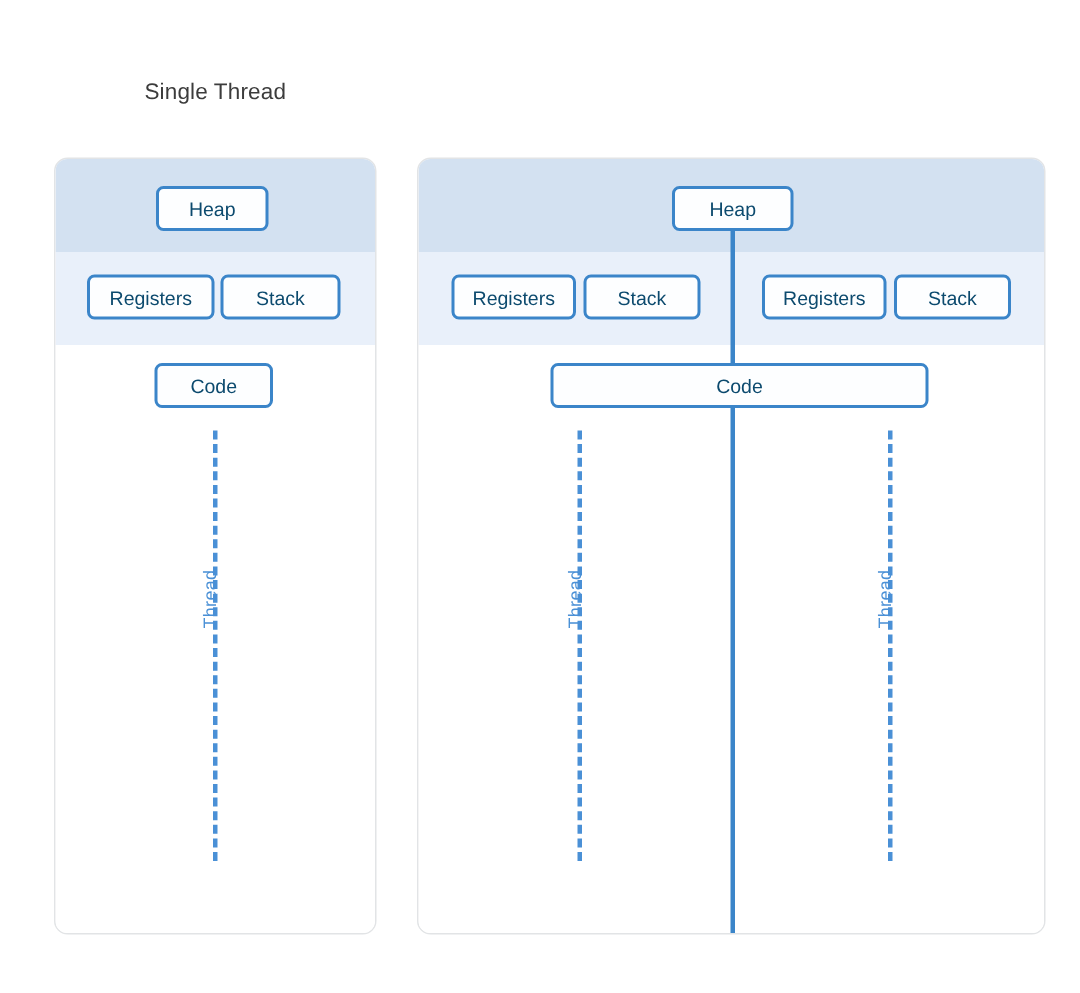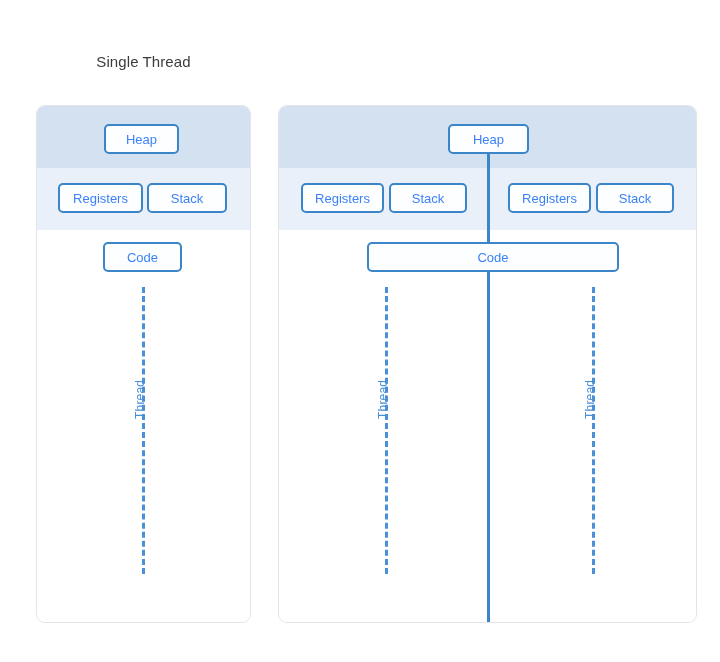--- a/index.html
+++ b/index.html
@@ -77,21 +77,21 @@
   .memblock {
     position: absolute;
     background: #fdfeff;
     border: 2px solid #3b85c9;
     border-radius: 5px;
     box-sizing: border-box;
     display: flex;
     align-items: center;
     justify-content: center;
     font-size: 13px;
-    color: #3b82f6;
+    color: #0c4a6e;
     white-space: nowrap;
     z-index: 5;
   }
 
   
   .solid-line {
     position: absolute;
     width: 3px;
     background: #3b85c9;
     z-index: 3;

